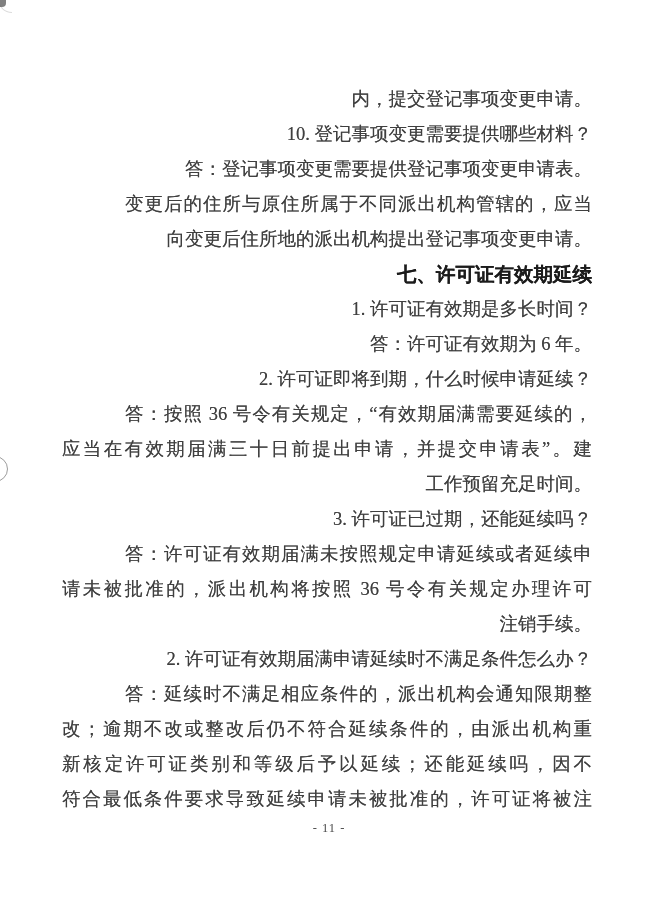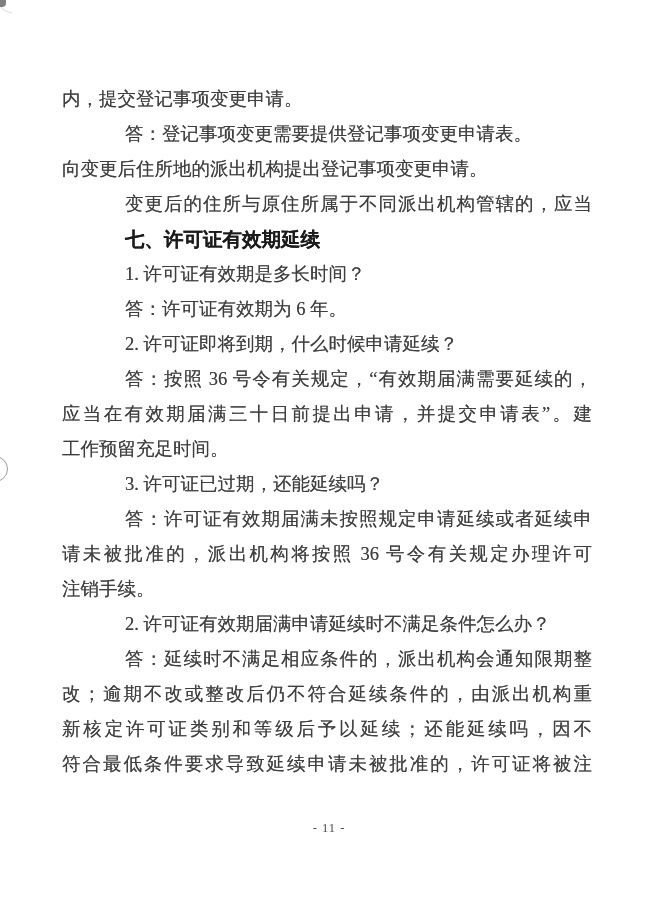--- a/index.html
+++ b/index.html
@@ -21,21 +21,21 @@
     top: 82px;
     width: 530px;
   }
   .line {
     height: 35px;
     line-height: 35px;
     font-size: 18.5px;
     color: #3f3f3f;
     text-shadow: 0 0 0.6px rgba(70,70,70,0.75);
     white-space: pre;
-    text-align: left;
+    text-align: right;
   }
   .line.indent {
     padding-left: 63px;
   }
   .line.justify {
     white-space: normal;
     text-align: justify;
     text-align-last: justify;
   }
   .line.heading {
@@ -96,23 +96,24 @@
 
 <div class="page">
 
   <div class="corner-arc"></div>
   <div class="corner-artifact"></div>
 
   <div class="prev-page-button"></div>
 
   <div class="text-block">
     <div class="line">内，提交登记事项变更申请。</div>
+    <div class="line indent">10. 登记事项变更需要提供哪些材料？</div>
     <div class="line indent">答：登记事项变更需要提供登记事项变更申请表。</div>
+    <div class="line indent justify">变更后的住所与原住所属于不同派出机构管辖的，应当</div>
     <div class="line">向变更后住所地的派出机构提出登记事项变更申请。</div>
-    <div class="line indent justify">变更后的住所与原住所属于不同派出机构管辖的，应当</div>
     <div class="line indent heading">七、许可证有效期延续</div>
     <div class="line indent">1. 许可证有效期是多长时间？</div>
     <div class="line indent">答：许可证有效期为 6 年。</div>
     <div class="line indent">2. 许可证即将到期，什么时候申请延续？</div>
     <div class="line indent justify">答：按照 36 号令有关规定，“有效期届满需要延续的，</div>
     <div class="line justify">应当在有效期届满三十日前提出申请，并提交申请表”。建</div>
     <div class="line">工作预留充足时间。</div>
     <div class="line indent">3. 许可证已过期，还能延续吗？</div>
     <div class="line indent justify">答：许可证有效期届满未按照规定申请延续或者延续申</div>
     <div class="line justify">请未被批准的，派出机构将按照 36 号令有关规定办理许可</div>

